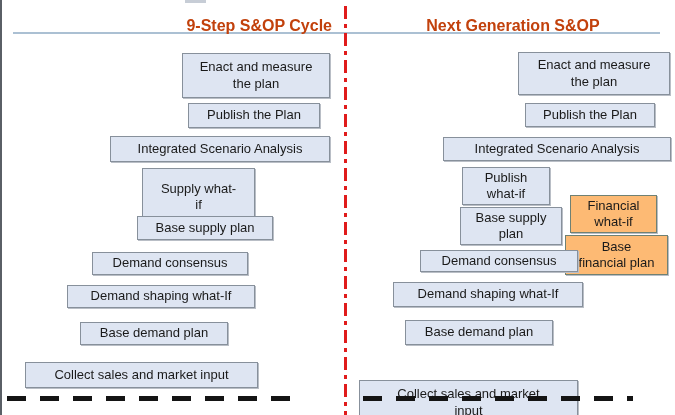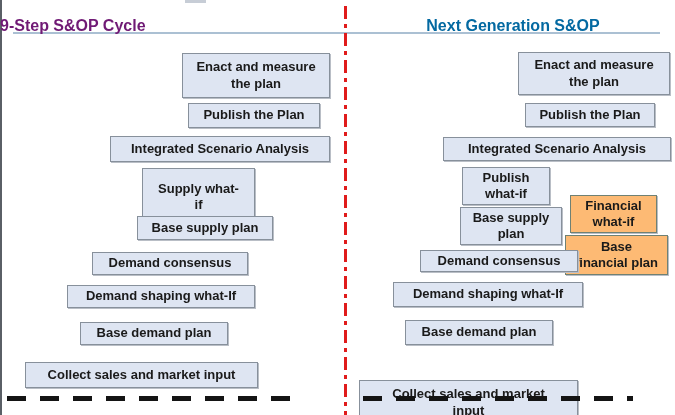--- a/index.html
+++ b/index.html
@@ -5,32 +5,32 @@
   html,body{margin:0;padding:0;background:#ffffff;}
   .canvas{
     position:relative;width:675px;height:415px;overflow:hidden;
     background:#ffffff;
     font-family:"Liberation Sans","DejaVu Sans",sans-serif;
   }
   .frame-left{position:absolute;left:0;top:0;width:2px;height:415px;background:#5a5f66;}
   .artifact{position:absolute;left:185px;top:0;width:21px;height:3px;background:#c7cdd6;}
   .rule{position:absolute;left:13px;top:32px;width:647px;height:2px;background:#abc0d3;}
   .title{position:absolute;top:17px;font-weight:bold;font-size:16px;line-height:1.1;}
-  .title-left{left:0;width:332px;text-align:left;color:#701a75;}
-  .title-right{left:352px;width:322px;text-align:center;color:#0369a1;}
+  .title-left{left:0;width:332px;text-align:right;color:#c2410c;}
+  .title-right{left:352px;width:322px;text-align:center;color:#c2410c;}
   .divider{
     position:absolute;left:344px;top:6px;width:3px;height:409px;
     background:repeating-linear-gradient(180deg,
       #e01b1b 0 13px, transparent 13px 18px,
       #e01b1b 18px 22px, transparent 22px 27px);
   }
   .box{
     position:absolute;display:flex;align-items:center;justify-content:center;
     background:#dee5f2;border:1px solid #87909b;box-shadow:1px 1px 0 #b9bec6;
-    box-sizing:border-box;color:#1a1a1a;font-weight:bold;font-size:13px;line-height:1.25;
+    box-sizing:border-box;color:#1a1a1a;font-weight:normal;font-size:13px;line-height:1.25;
     text-align:center;
   }
   .box span{white-space:pre-line;display:block;padding:0 3px;}
   .green{background:#fdba74;border-color:#6f8174;margin-top:28px;}
   .dash{
     position:absolute;height:5px;
     background:repeating-linear-gradient(90deg,#141414 0 19px,transparent 19px 33px);
   }
   .dashL{left:7px;top:396px;width:286px;}
   .dashR{left:363px;top:396px;width:270px;}

